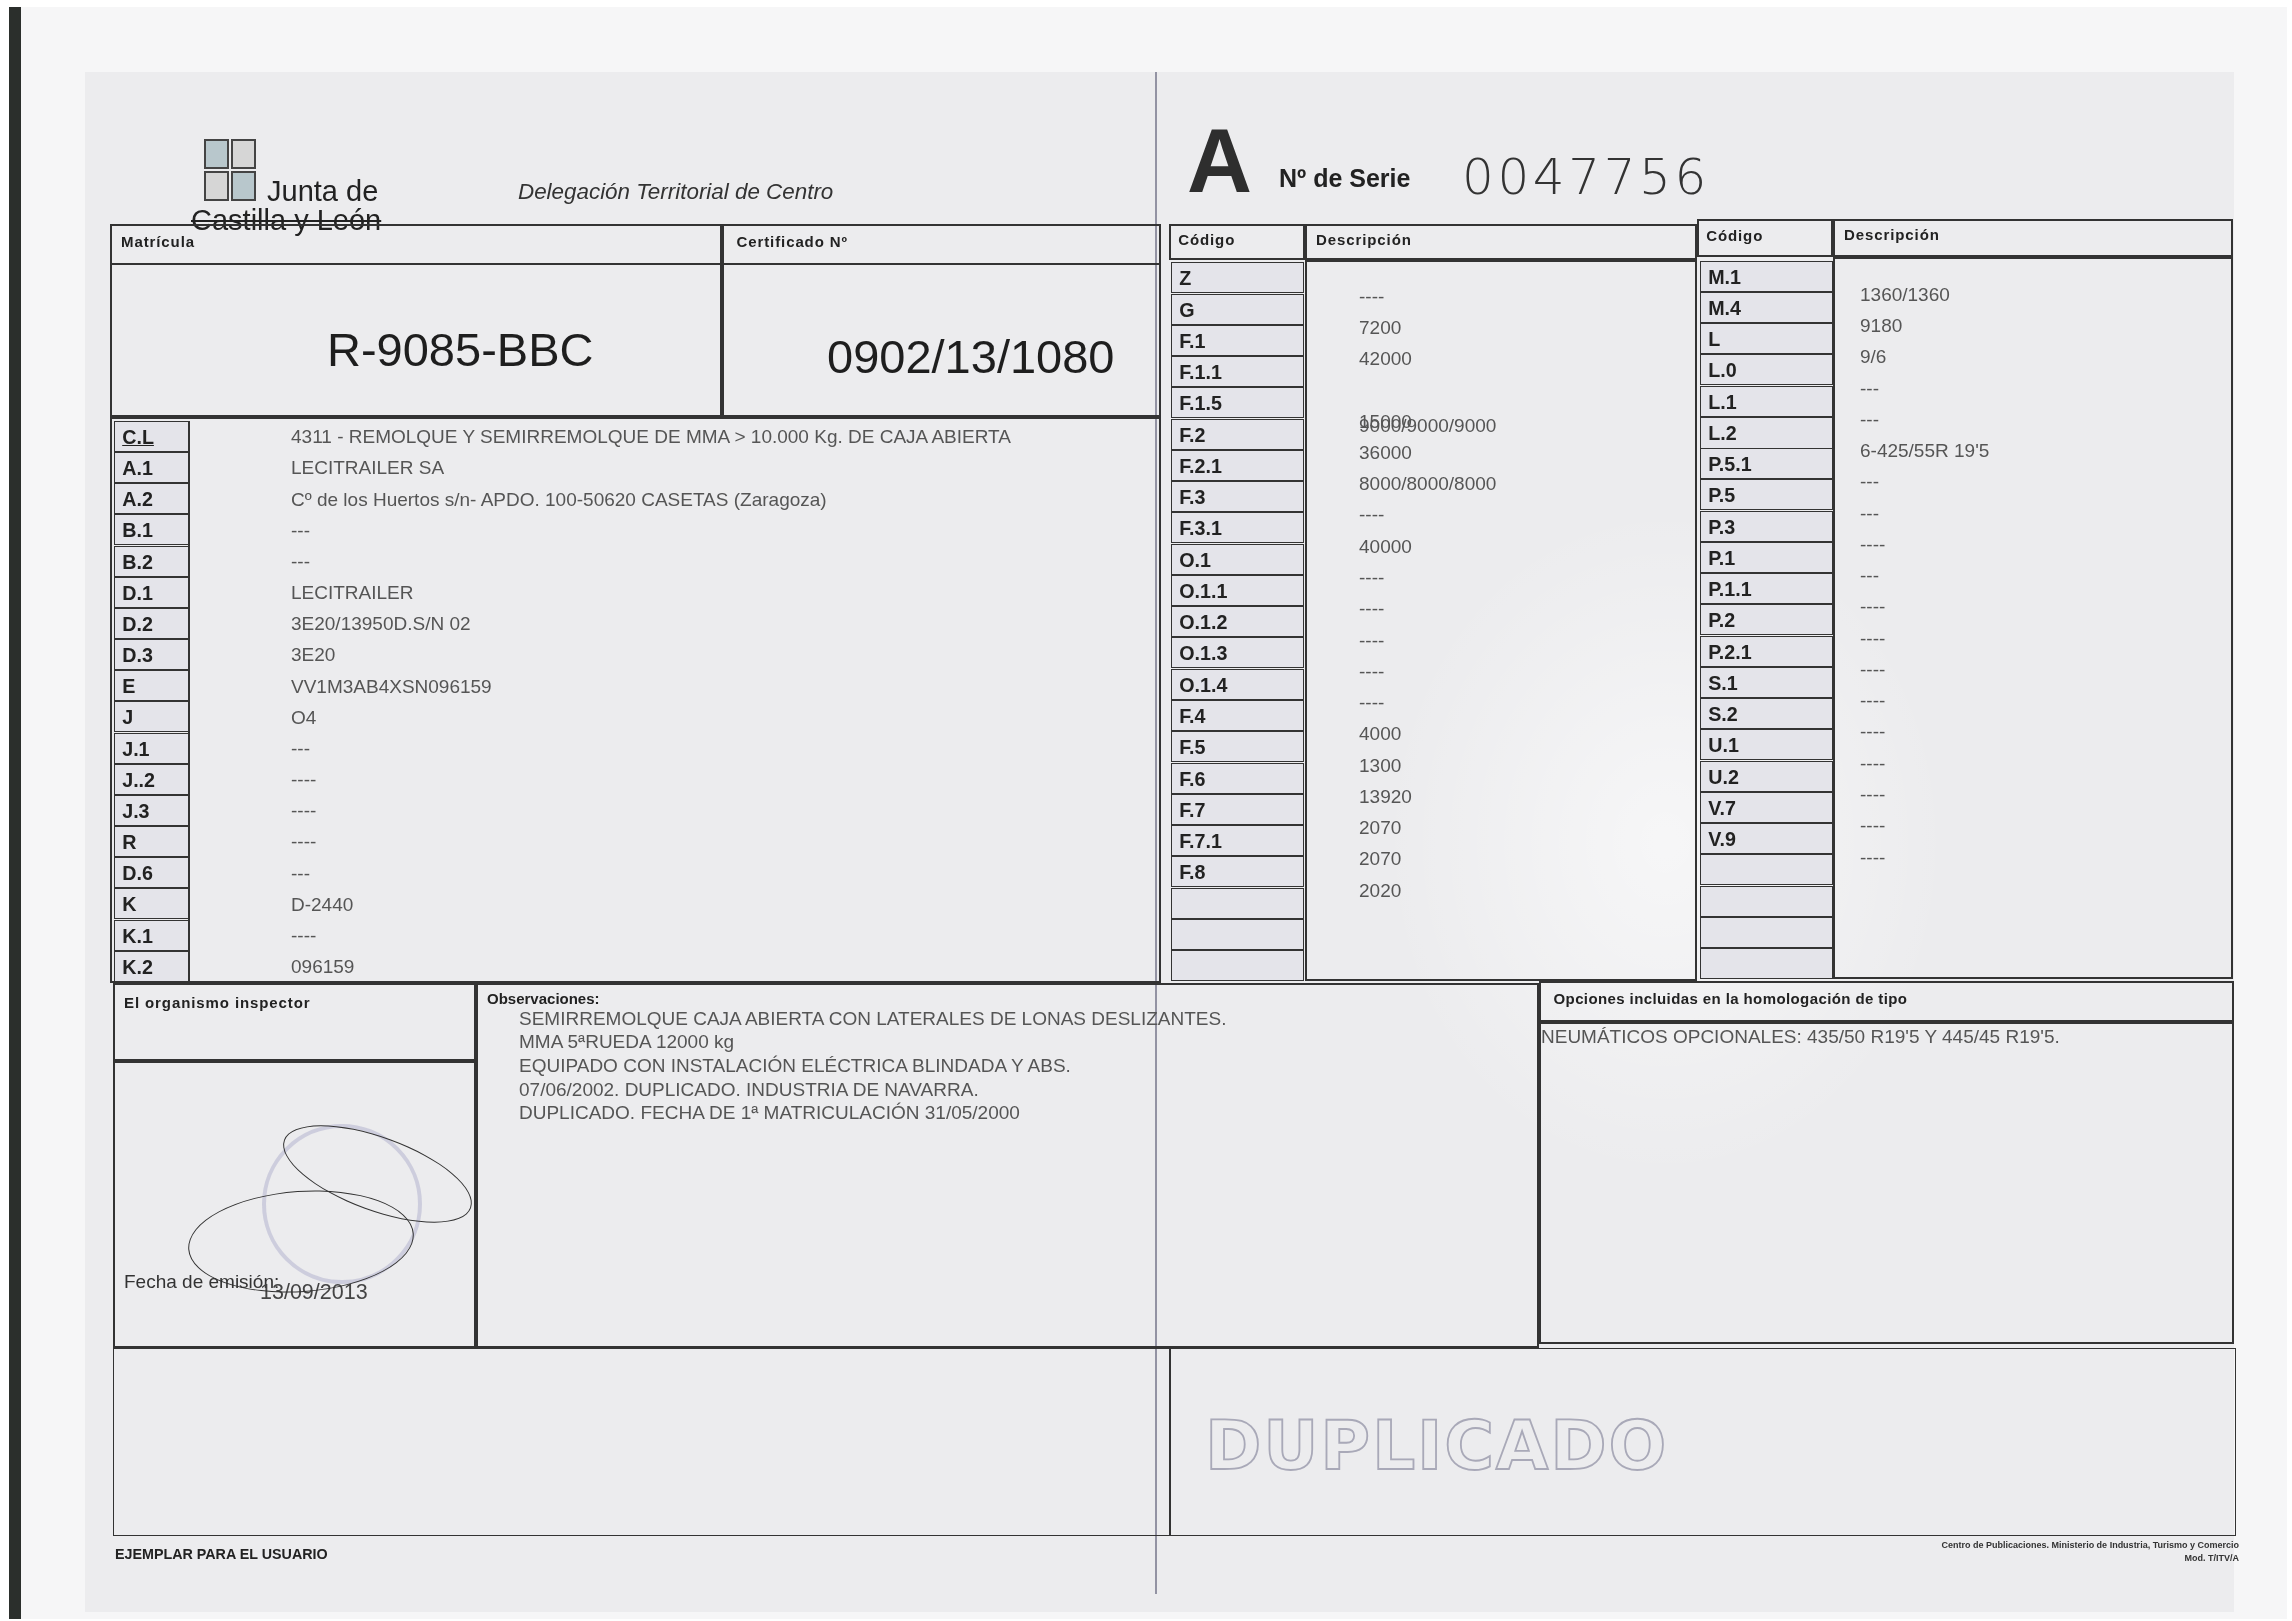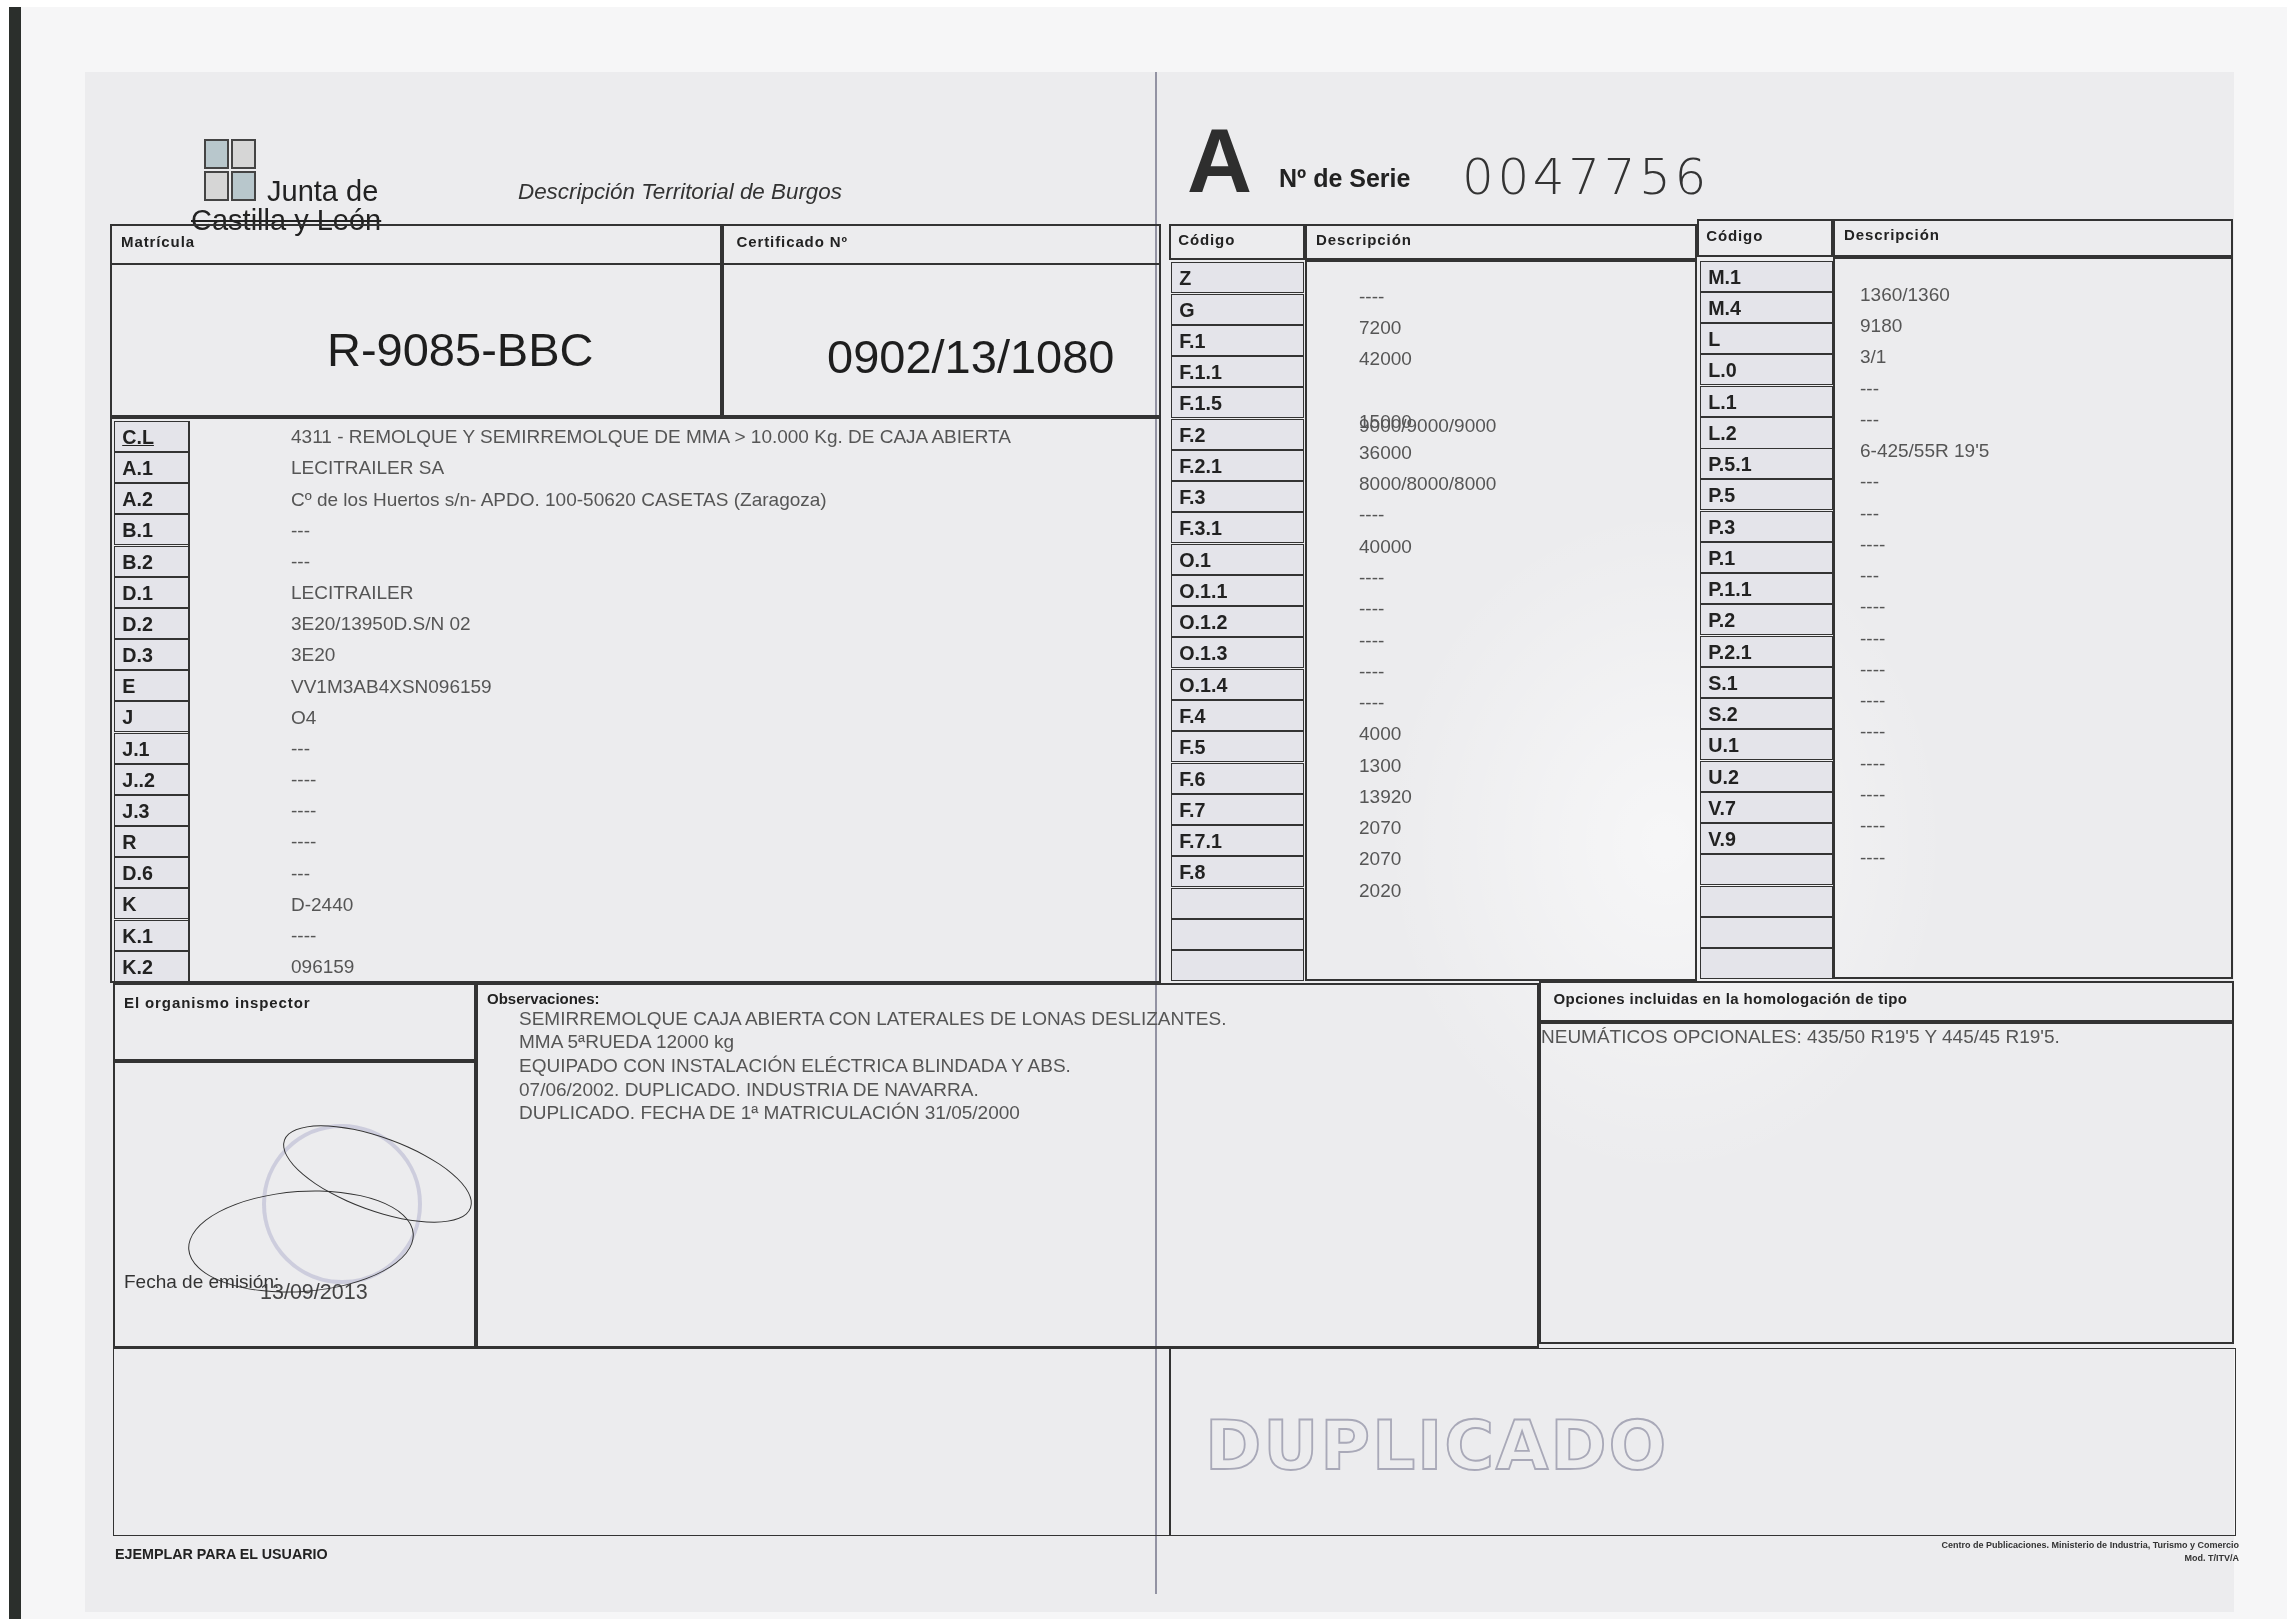--- a/index.html
+++ b/index.html
@@ -70,21 +70,21 @@
 <div class="fold"></div>
 
 <div class="logo">
   <div class="q" style="left:0;top:0;"></div>
   <div class="q" style="left:27px;top:0;background:#d6d6d6;"></div>
   <div class="q" style="left:0;top:32px;background:#d6d6d6;"></div>
   <div class="q" style="left:27px;top:32px;"></div>
 </div>
 <div class="junta">Junta de</div>
 <div class="castilla">Castilla y León</div>
-<div class="deleg">Descripción Territorial de Burgos</div>
+<div class="deleg">Delegación Territorial de Centro</div>
 <div class="bigA">A</div>
 <div class="serie-lbl">Nº de Serie</div>
 <div class="serie-num">0047756</div>
 
 <div class="box" style="left:110px;top:224px;width:612px;height:41px;">
   <span class="hdr abs" style="left:9px;top:7.2px;">Matrícula</span>
 </div>
 <div class="box" style="left:722px;top:224px;width:439px;height:41px;">
   <span class="hdr abs" style="left:12.5px;top:7.2px;">Certificado Nº</span>
 </div>
@@ -198,21 +198,21 @@
 <div class="box" style="left:1833px;top:219px;width:400px;height:38px;">
   <span class="hdr abs" style="left:9px;top:4.5px;">Descripción</span>
 </div>
 <div class="box" style="left:1833px;top:257px;width:400px;height:722px;"></div>
 <div id="right-fields">
     <div class="code-cell" style="left: 1700px; top: 261px; width: 133px; height: 31px;">M.1</div>
     <div class="abs val" style="left: 1860px; top: 284px;">1360/1360</div>
     <div class="code-cell" style="left: 1700px; top: 292px; width: 133px; height: 31px;">M.4</div>
     <div class="abs val" style="left: 1860px; top: 315px;">9180</div>
     <div class="code-cell" style="left: 1700px; top: 323px; width: 133px; height: 31px;">L</div>
-    <div class="abs val" style="left: 1860px; top: 346px;">3/1</div>
+    <div class="abs val" style="left: 1860px; top: 346px;">9/6</div>
     <div class="code-cell" style="left: 1700px; top: 354px; width: 133px; height: 31px;">L.0</div>
     <div class="abs val" style="left: 1860px; top: 378px;">---</div>
     <div class="code-cell" style="left: 1700px; top: 386px; width: 133px; height: 31px;">L.1</div>
     <div class="abs val" style="left: 1860px; top: 409px;">---</div>
     <div class="code-cell" style="left: 1700px; top: 417px; width: 133px; height: 48px;">L.2</div>
     <div class="abs val" style="left: 1860px; top: 440px;">6-425/55R 19'5</div>
     <div class="code-cell" style="left: 1700px; top: 448px; width: 133px; height: 31px;">P.5.1</div>
     <div class="abs val" style="left: 1860px; top: 471px;">---</div>
     <div class="code-cell" style="left: 1700px; top: 479px; width: 133px; height: 31px;">P.5</div>
     <div class="abs val" style="left: 1860px; top: 503px;">---</div>

